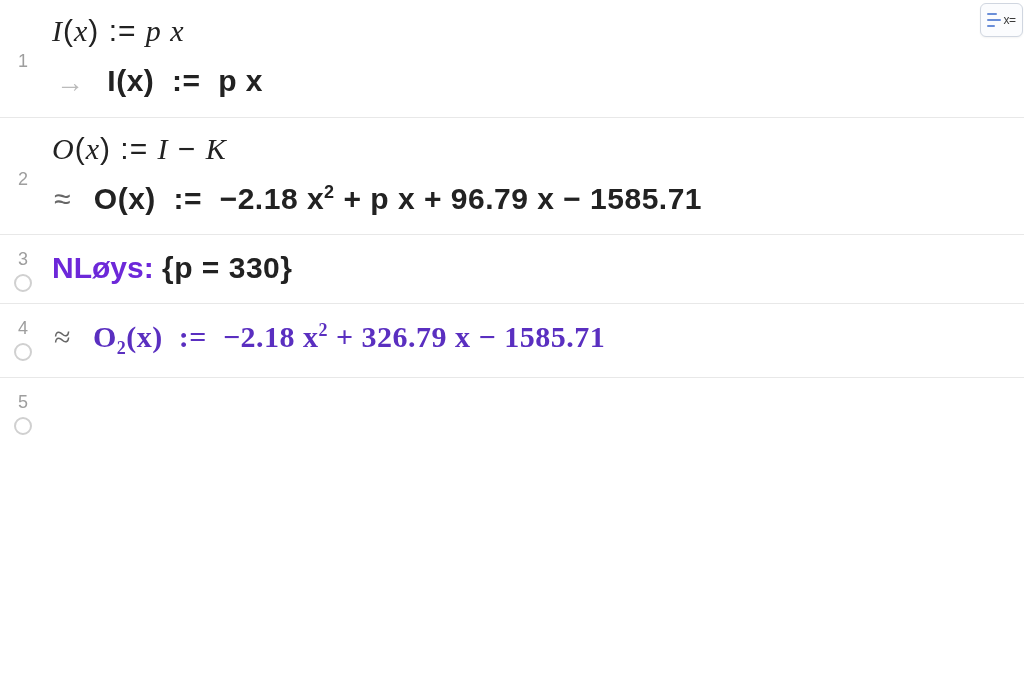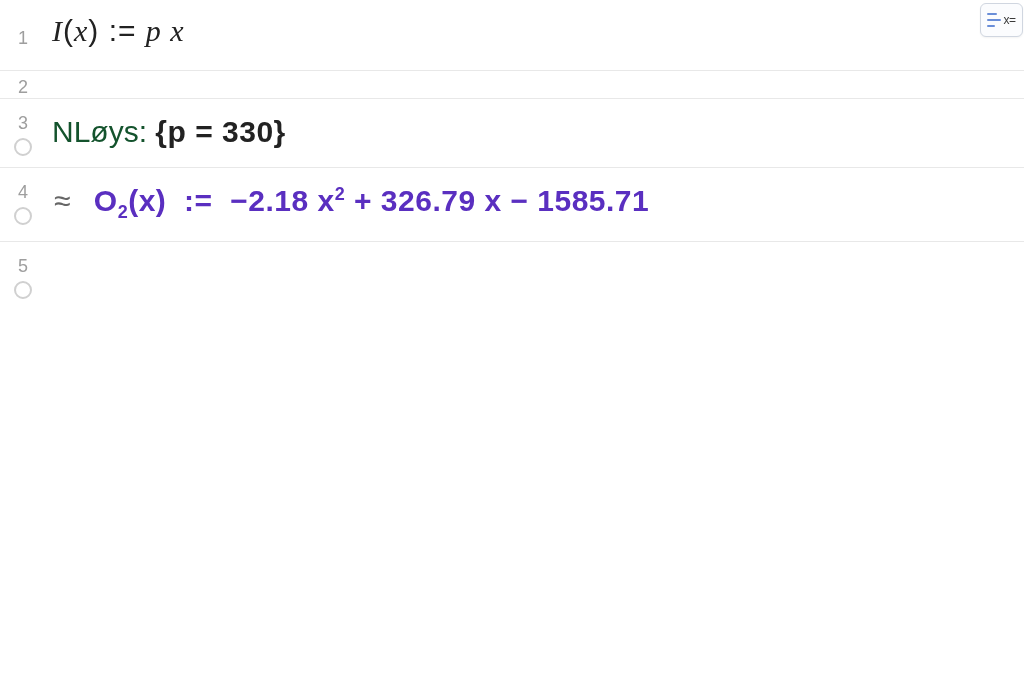--- a/index.html
+++ b/index.html
@@ -31,22 +31,22 @@
   .content {
     flex: 1;
     padding: 10px 6px 12px 6px;
     font-size: 30px;
     color: #222;
   }
   .input-line { font-weight: 400; padding: 4px 0 10px 0; letter-spacing: 1px; }
   .output-line { font-weight: 700; padding: 6px 0 6px 0; letter-spacing: 0.5px; }
   .arrow { color: #bbb; font-size: 28px; font-weight: 700; margin-right: 14px; margin-left: 4px; display: inline-block; vertical-align: middle; }
   .approx { color: #666; font-size: 30px; font-weight: 500; margin-right: 14px; margin-left: 2px; display: inline-block; }
-  .nlabel { color: #14532d; font-weight: 400; letter-spacing: 0px; margin-top: 11px; }
-  .purple { color: #5a2fc0; }
+  .nlabel { color: #6d28d9; font-weight: 700; letter-spacing: 0px; margin-top: 11px; }
+  .purple { color: #5a2fc0; font-family: Liberation Serif, serif; }
   sup { font-size: 0.6em; vertical-align: super; }
   sub { font-size: 0.6em; vertical-align: sub; }
   .kbd-tab {
     position: absolute;
     top: 3px; right: 1px;
     width: 43px; height: 34px;
     border: 1px solid #d0d6e0;
     border-radius: 6px;
     background: #fbfcfe;
     box-shadow: 0 1px 2px rgba(0,0,0,0.05);
@@ -83,28 +83,39 @@
   </div>
 
   <div class="cell">
     <div class="gutter">
       <span class="num">1</span>
     </div>
     <div class="content">
       <div class="input-line">
         <span class="it">I</span>(<span class="it">x</span>)<span class="sl"> := </span><span class="it">p x</span>
       </div>
+      <div class="output-line">
+        <span class="arrow">→</span>
+        <span>I(x) &nbsp;:=&nbsp; p x</span>
+      </div>
     </div>
   </div>
 
   <div class="cell">
     <div class="gutter">
       <span class="num">2</span>
     </div>
     <div class="content">
+      <div class="input-line">
+        <span class="it">O</span>(<span class="it">x</span>)<span class="sl"> := </span><span class="it">I</span> − <span class="it">K</span>
+      </div>
+      <div class="output-line">
+        <span class="approx">≈</span>
+        <span>O(x) &nbsp;:=&nbsp; −2.18 x<sup>2</sup> + p x + 96.79 x − 1585.71</span>
+      </div>
     </div>
   </div>
 
   <div class="cell">
     <div class="gutter" style="justify-content:flex-start; padding-top:14px;">
       <span class="num">3</span>
       <span class="bullet"></span>
     </div>
     <div class="content">
       <div class="output-line">

